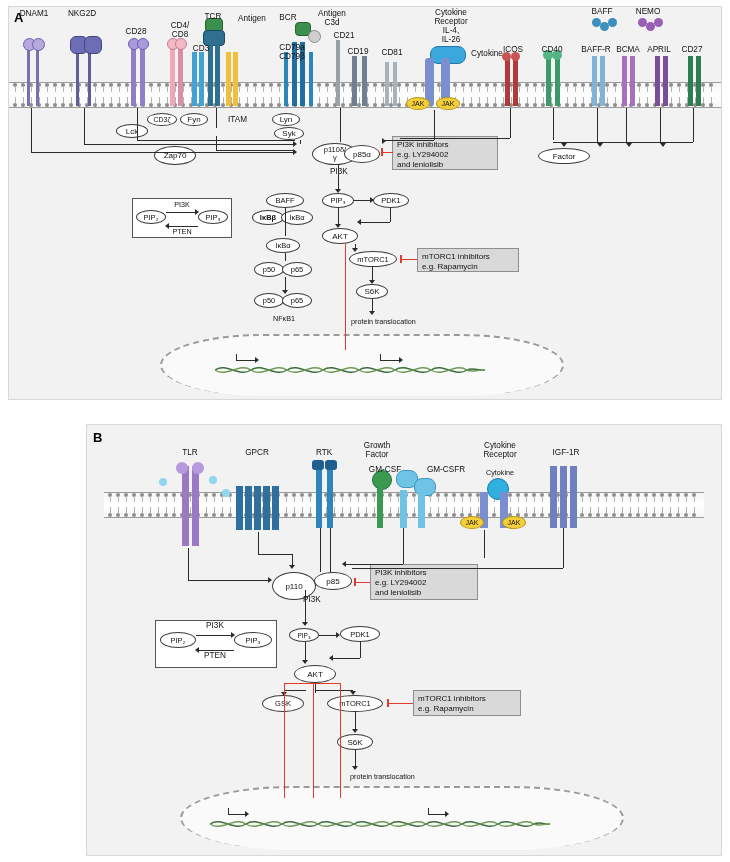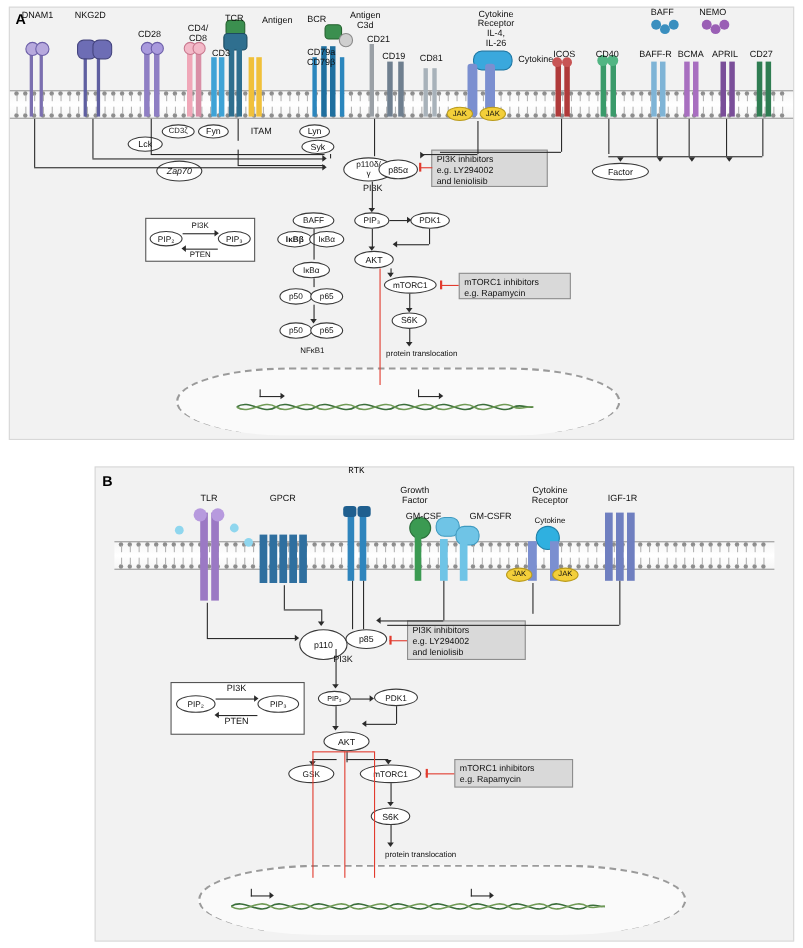--- a/index.html
+++ b/index.html
@@ -726,21 +726,21 @@
   <div class="txt c" style="left:596px;top:46px;">BAFF-R</div>
   <div class="txt c" style="left:628px;top:46px;">BCMA</div>
   <div class="txt c" style="left:659px;top:46px;">APRIL</div>
   <div class="txt c" style="left:692px;top:46px;">CD27</div>
 
   <div class="oval" style="left:116px;top:124px;width:32px;height:14px;">Lck</div>
   <div class="oval" style="left:147px;top:113px;width:30px;height:13px;font-size:7px;">CD3ζ</div>
   <div class="oval" style="left:180px;top:113px;width:28px;height:13px;">Fyn</div>
   <div class="txt" style="left:228px;top:116px;">ITAM</div>
   <div class="oval" style="left:272px;top:113px;width:28px;height:13px;">Lyn</div>
-  <div class="oval" style="left:142px;top:146px;width:42px;height:19px;font-style:italic;">Zap70</div>
+  <div class="oval" style="left:154px;top:146px;width:42px;height:19px;">Zap70</div>
   <div class="oval" style="left:274px;top:127px;width:30px;height:13px;">Syk</div>
 
   <div class="oval" style="left:312px;top:143px;width:46px;height:22px;line-height:1.05;text-align:center;font-size:7.5px;">
     <span style="white-space:pre-line;">p110δ/
 γ</span>
   </div>
   <div class="oval" style="left:344px;top:145px;width:36px;height:18px;">p85α</div>
   <div class="txt" style="left:330px;top:168px;">PI3K</div>
 
   <div class="oval" style="left:322px;top:193px;width:32px;height:15px;font-size:7.5px;">PIP₃</div>
@@ -1352,21 +1352,21 @@
   </div>
 
   <div>
     <div class="stalk" style="left:550px;top:466px;width:7px;height:62px;background:#6f7fc0;"></div>
     <div class="stalk" style="left:560px;top:466px;width:7px;height:62px;background:#6f7fc0;"></div>
     <div class="stalk" style="left:570px;top:466px;width:7px;height:62px;background:#6f7fc0;"></div>
   </div>
 
   <div class="txt c" style="left:190px;top:449px;">TLR</div>
   <div class="txt c" style="left:257px;top:449px;">GPCR</div>
-  <div class="txt c" style="left:324px;top:425px;font-family:Liberation Mono, monospace;">RTK</div>
+  <div class="txt c" style="left:324px;top:449px;">RTK</div>
   <div class="txt c" style="left:377px;top:442px;">Growth</div>
   <div class="txt c" style="left:377px;top:451px;">Factor</div>
   <div class="txt c" style="left:385px;top:466px;">GM-CSF</div>
   <div class="txt c" style="left:446px;top:466px;">GM-CSFR</div>
   <div class="txt c" style="left:500px;top:442px;">Cytokine</div>
   <div class="txt c" style="left:500px;top:451px;">Receptor</div>
   <div class="txt c small" style="left:500px;top:469px;">Cytokine</div>
   <div class="txt c" style="left:566px;top:449px;">IGF-1R</div>
 
   <div class="oval" style="left:272px;top:572px;width:44px;height:28px;">p110</div>

